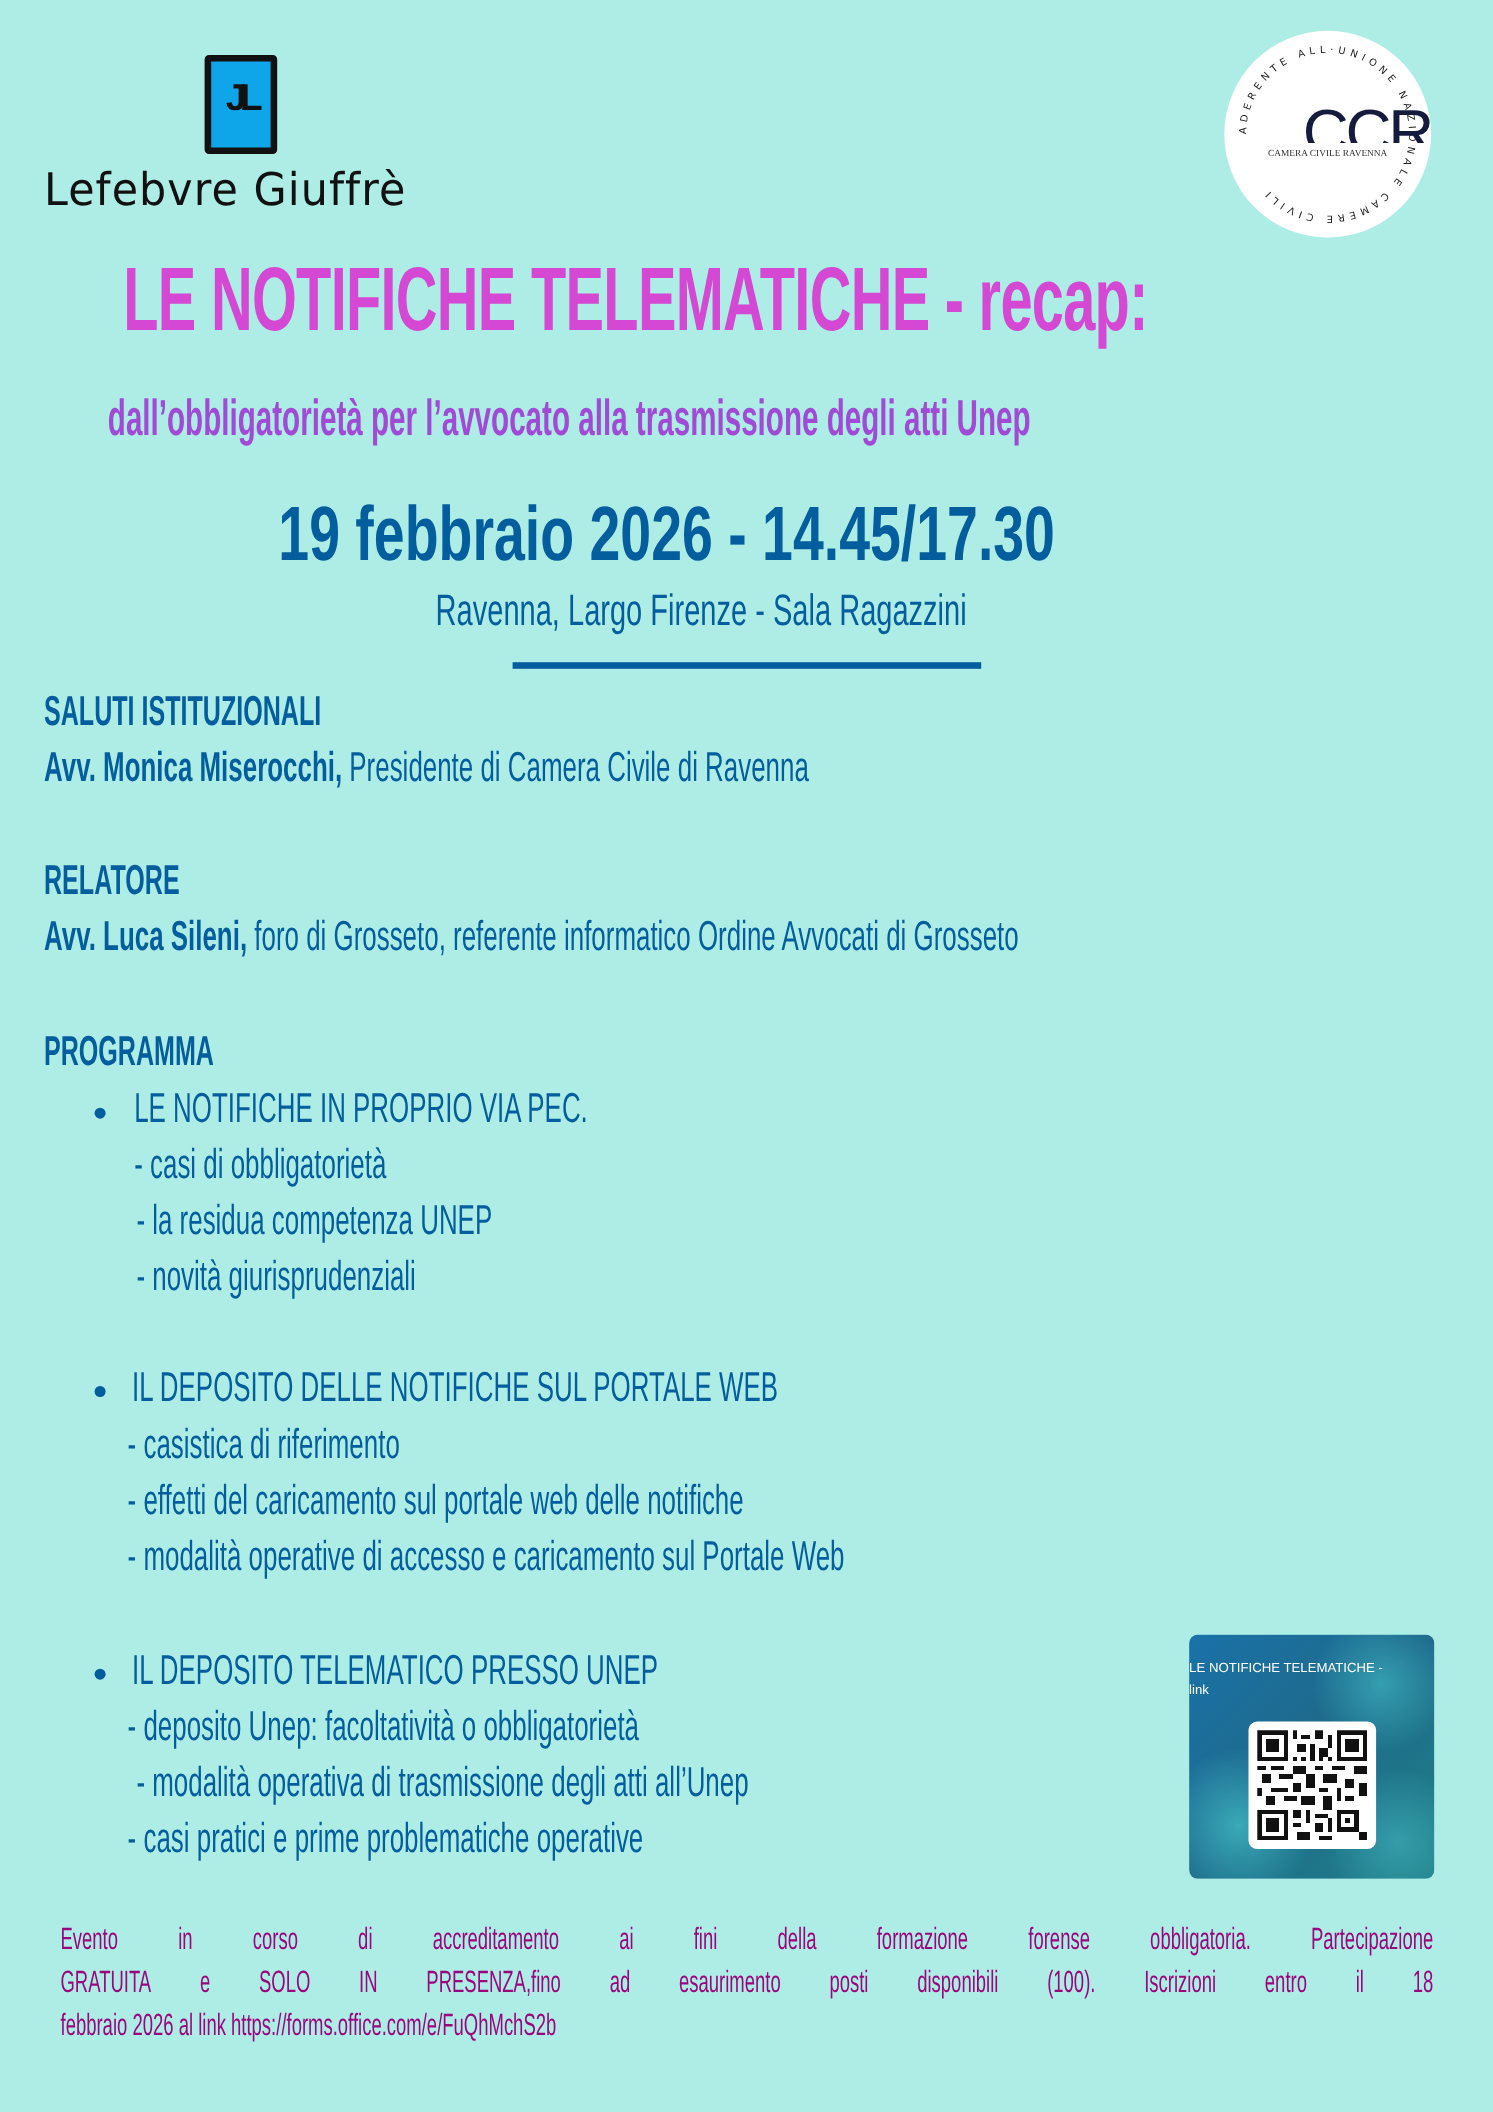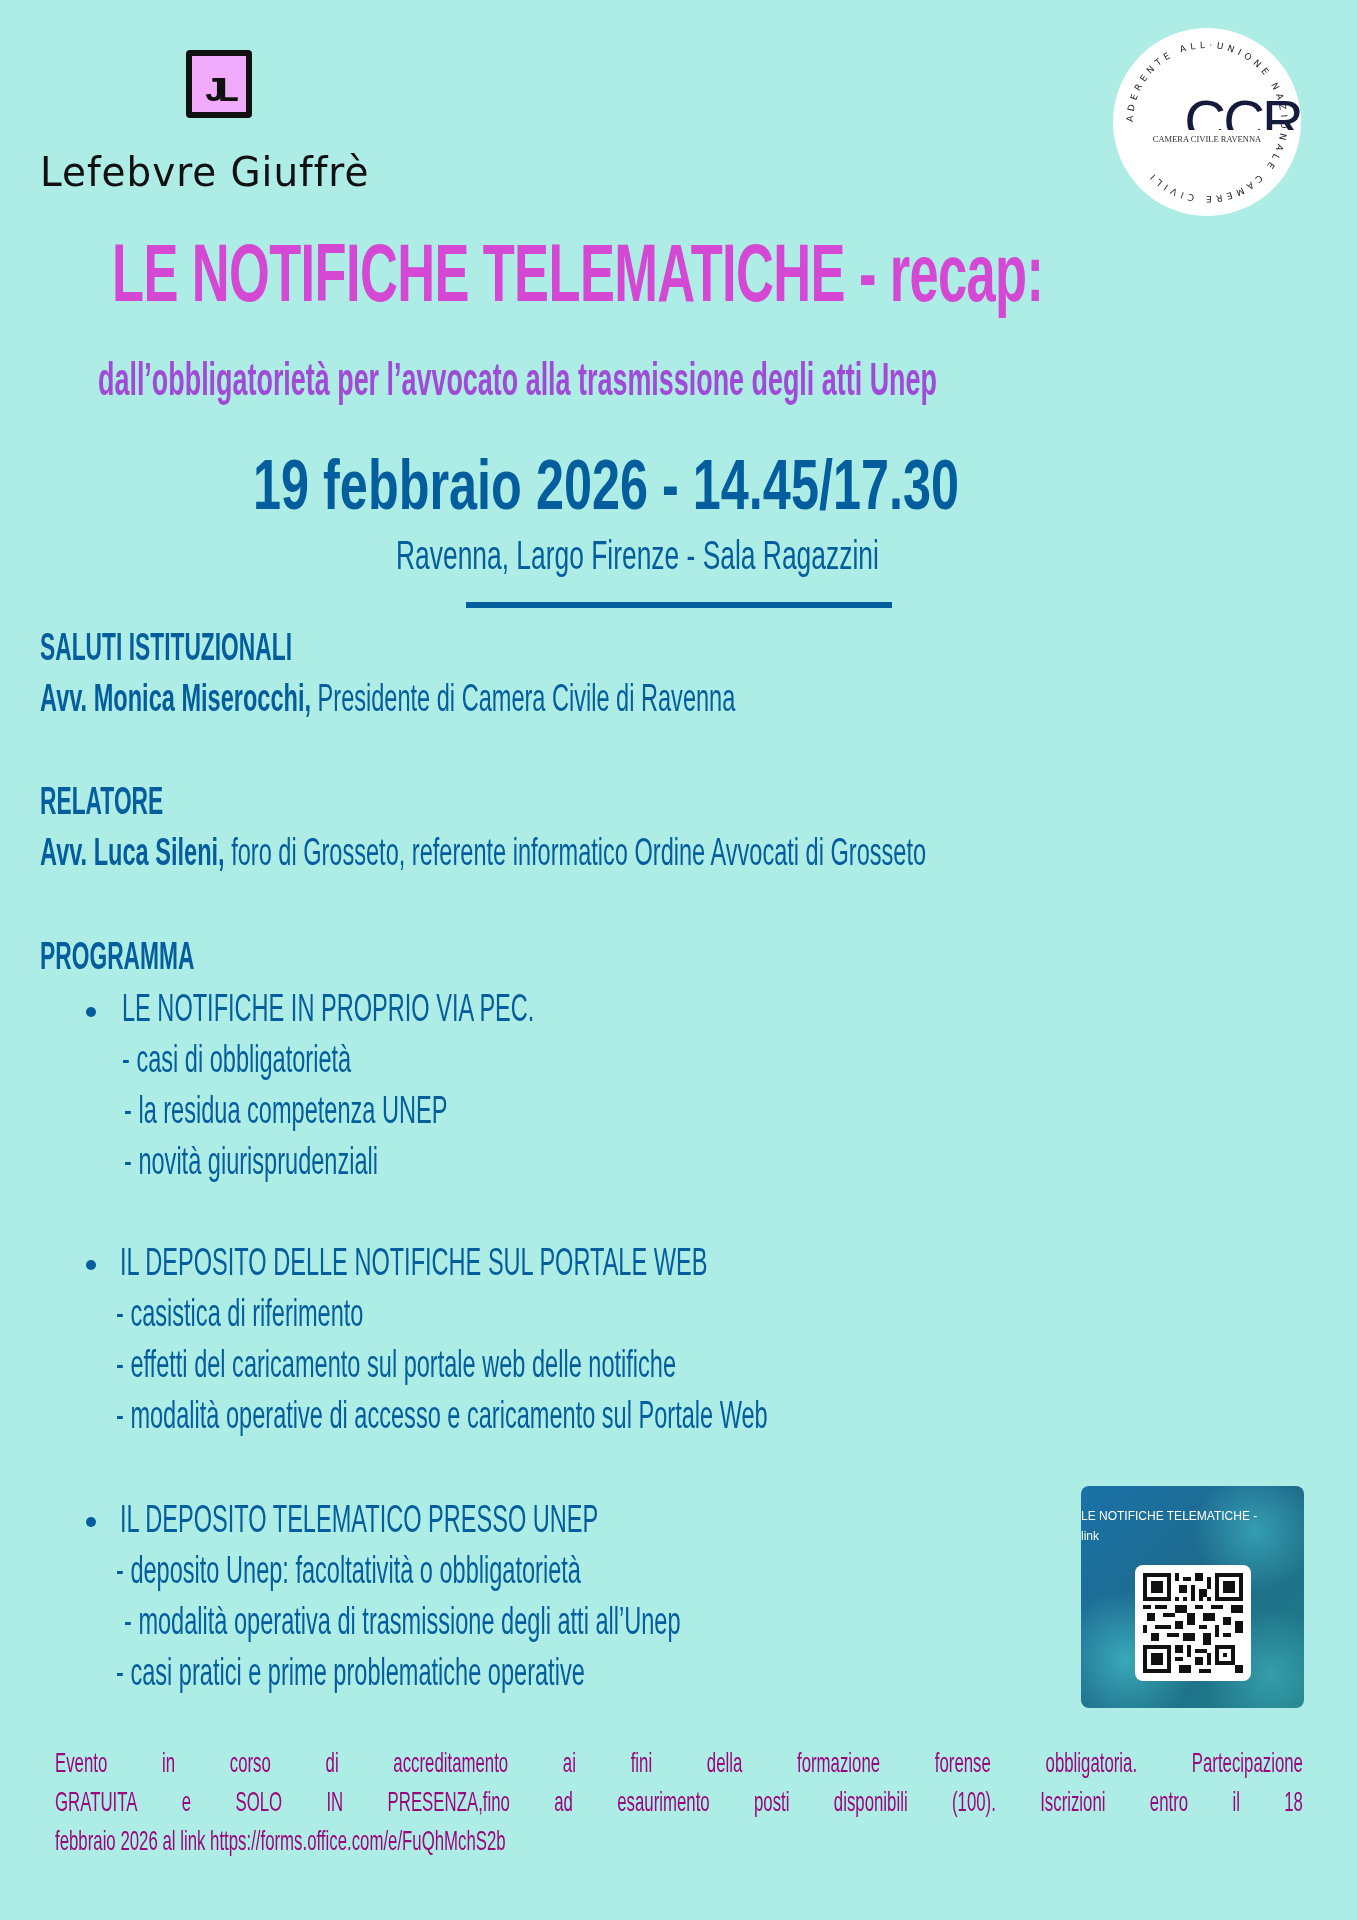--- a/index.html
+++ b/index.html
@@ -8,22 +8,22 @@
       background: #aeede6;
       position: relative; overflow: hidden;
       font-family: "Liberation Sans", sans-serif;
       color: #045d9c;
     }
     .abs { position: absolute; }
     .cond { transform-origin: left top; white-space: nowrap; }
 
     
     #lg-box {
-      left: 186px; top: 50px; width: 66px; height: 68px;
-      border: 6px solid #111; border-radius: 4px; background: #f0abfc;
+      left: 186px; top: 50px; width: 66px; height: 90px;
+      border: 6px solid #111; border-radius: 4px; background: #0ea5e9;
       box-sizing: border-box;
     }
     #lg-glyph { left: 0; right: 0; top: 14px; text-align: center;
       font-size: 34px; font-weight: bold; color:#111; letter-spacing:-6px; }
     #lg-name { left: 40px; top: 148px; font-size: 41px; color: #111;
       font-family: "DejaVu Sans", sans-serif; letter-spacing: 1px; transform: scaleX(0.95); transform-origin:left top; }
 
     
     #seal {
       left: 1113px; top: 28px; width: 188px; height: 188px; border-radius: 50%;

